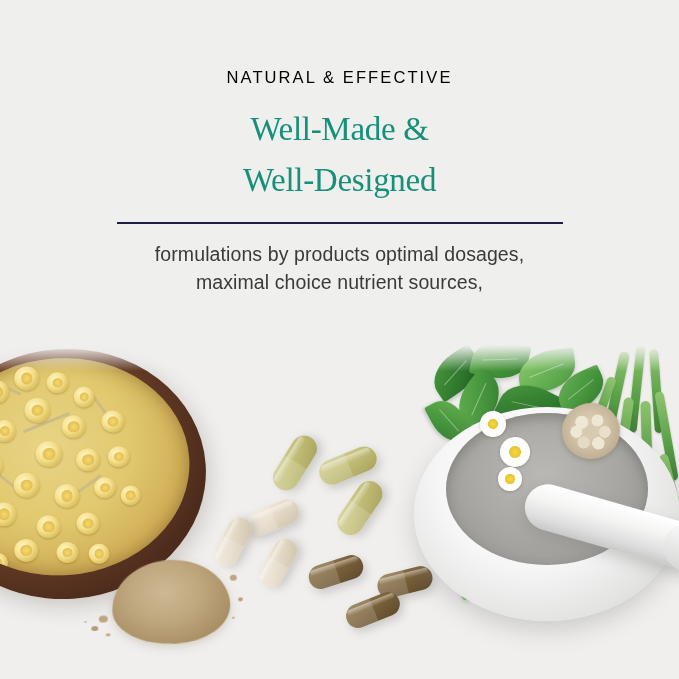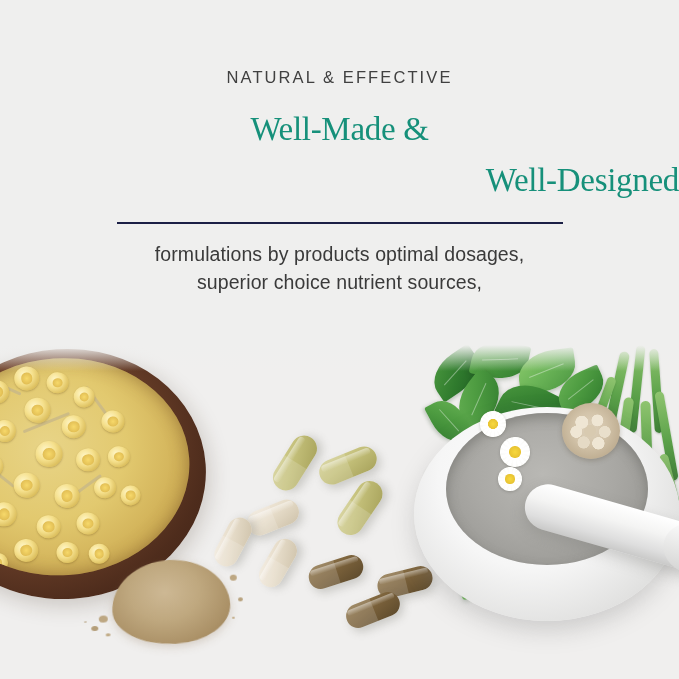--- a/index.html
+++ b/index.html
@@ -22,34 +22,34 @@
   .text-block {
     position:absolute;
     top:0; left:0; width:679px;
     text-align:center;
     z-index:40;
   }
   .eyebrow {
     margin-top:68px;
     font-size:16.5px;
     letter-spacing:2.1px;
-    color:#404040;
+    color:#000000;
     font-weight:400;
     line-height:1.1;
   }
   .headline {
     margin-top:18px;
     font-family:"Liberation Serif", "DejaVu Serif", serif;
     font-size:33px;
     line-height:51px;
     color:#16907a;
     font-weight:400;
     letter-spacing:-0.3px;
   }
-  .headline .l2 { display:block;text-align:right; }
+  .headline .l2 { display:block; }
 
   .divider-wrap {
     margin-top:16px;
     height:3px;
     position:relative;
   }
   .divider {
     position:absolute;
     left:117px;
     top:0;
@@ -329,21 +329,21 @@
       <span class="l1">Well-Made &amp;</span>
       <span class="l2">Well-Designed</span>
     </div>
 
     <div class="divider-wrap">
       <div class="divider"></div>
     </div>
 
     <div class="body-copy">
       <span>formulations by products optimal dosages,</span>
-      <span>superior choice nutrient sources,</span>
+      <span>maximal choice nutrient sources,</span>
     </div>
   </div>
 
   <div class="photo">
 
     <div class="bowl">
       <div class="bowl-inner">
         <div class="stem" style="left:54px;top:22px;width:42px;height:3px;transform:rotate(28deg);"></div>
         <div class="stem" style="left:92px;top:62px;width:50px;height:3px;transform:rotate(-18deg);"></div>
         <div class="stem" style="left:40px;top:108px;width:46px;height:3px;transform:rotate(42deg);"></div>

